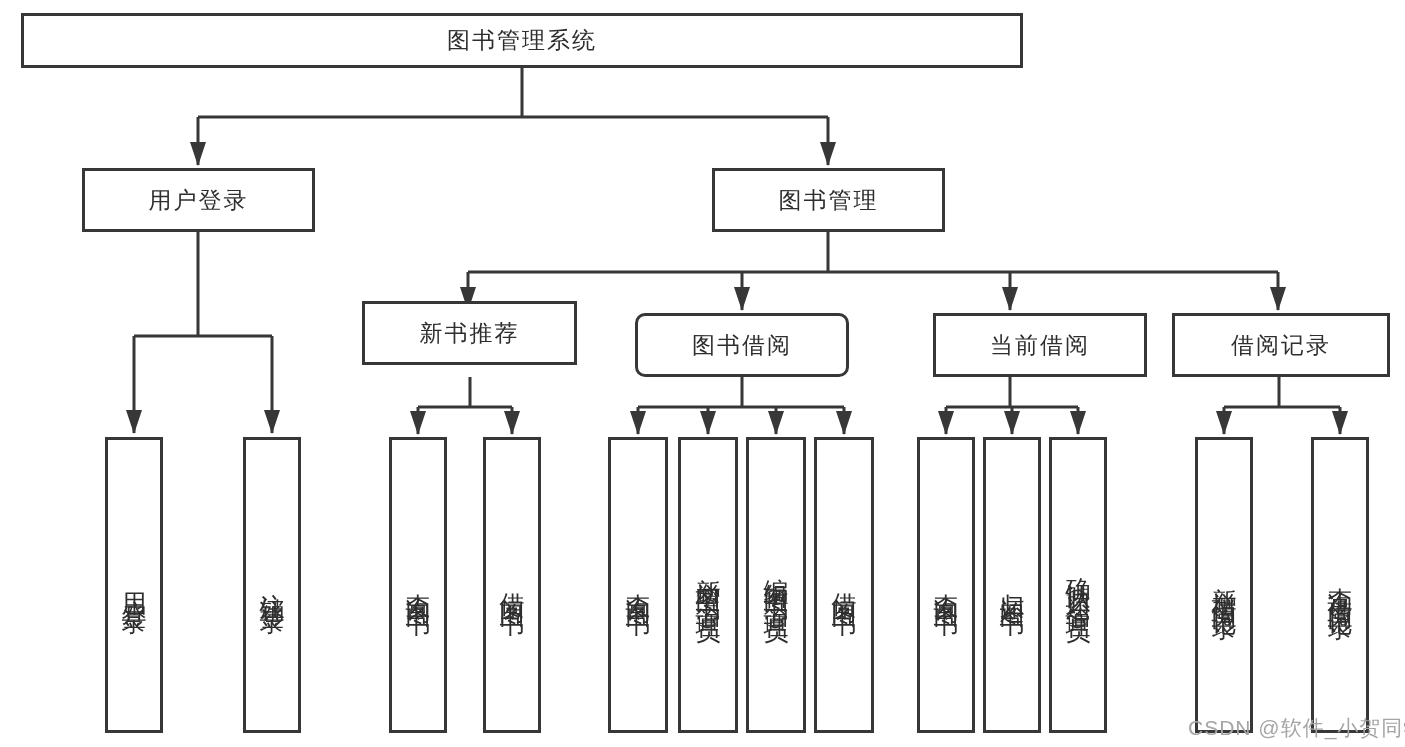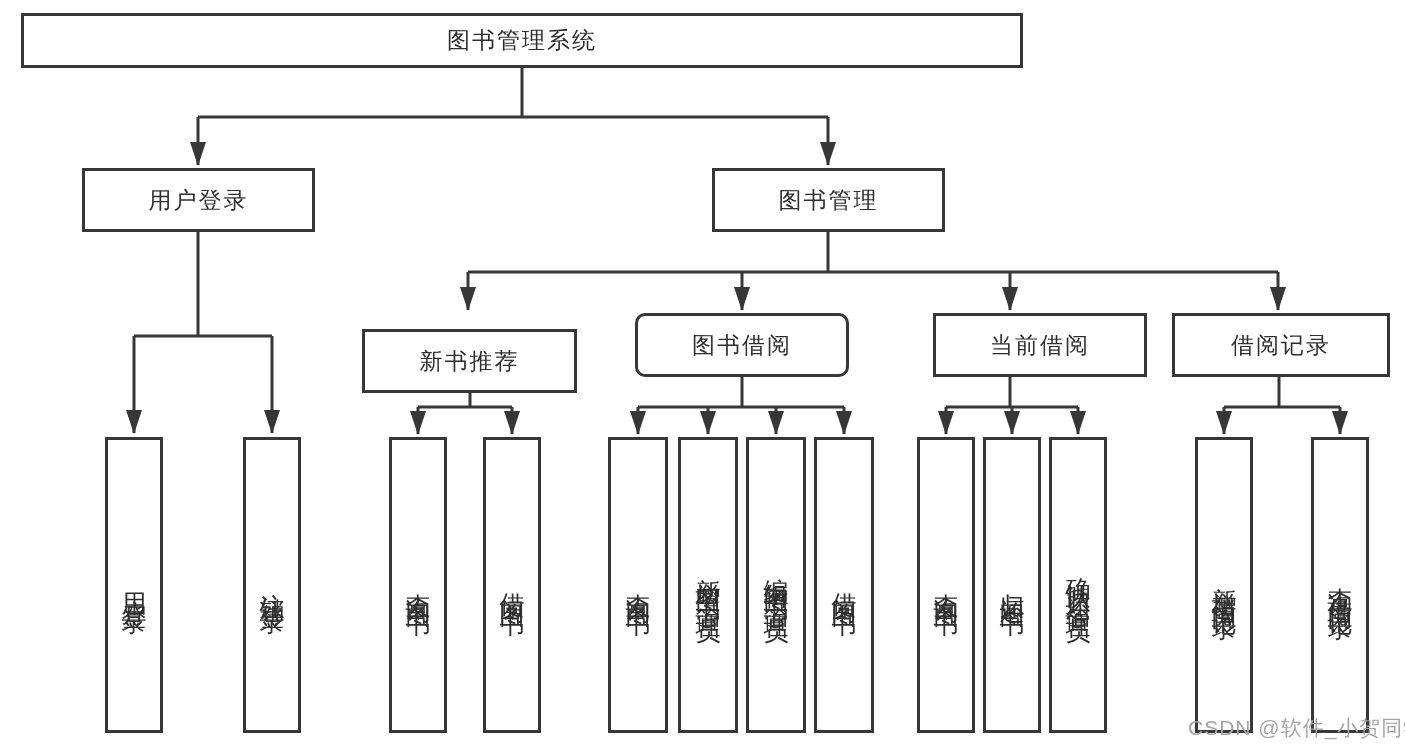--- a/index.html
+++ b/index.html
@@ -15,21 +15,21 @@
   }
   .h-box { font-size:23px; letter-spacing:2px; white-space:nowrap; }
   .v-box span {
     writing-mode:vertical-rl; text-orientation:mixed;
     font-size:25px; letter-spacing:6px; line-height:1.15; white-space:nowrap;
   }
   
   #b-root        { left:21px;   top:13px;  width:1002px; height:55px; }
   #b-user-login  { left:82px;   top:168px; width:233px;  height:64px; }
   #b-book-mgmt   { left:712px;  top:168px; width:233px;  height:64px; }
-  #b-new-book    { left:362px;  top:329px; width:215px;  height:64px;text-align:center; }
+  #b-new-book    { left:362px;  top:301px; width:215px;  height:64px;text-align:center; }
   #b-book-borrow { left:635px;  top:313px; width:214px;  height:64px;border-radius:10px; }
   #b-current     { left:933px;  top:313px; width:214px;  height:64px; }
   #b-records     { left:1172px; top:313px; width:218px;  height:64px; }
   .leaf { top:437px; width:58px; height:296px; }
   #l-login      { left:105px;  }
   #l-logout     { left:243px;  }
   #l-nb-query   { left:389px;  }
   #l-nb-borrow  { left:483px;  }
   #l-bb-query   { left:608px;  width:60px; }
   #l-bb-add     { left:678px;  width:60px; }

